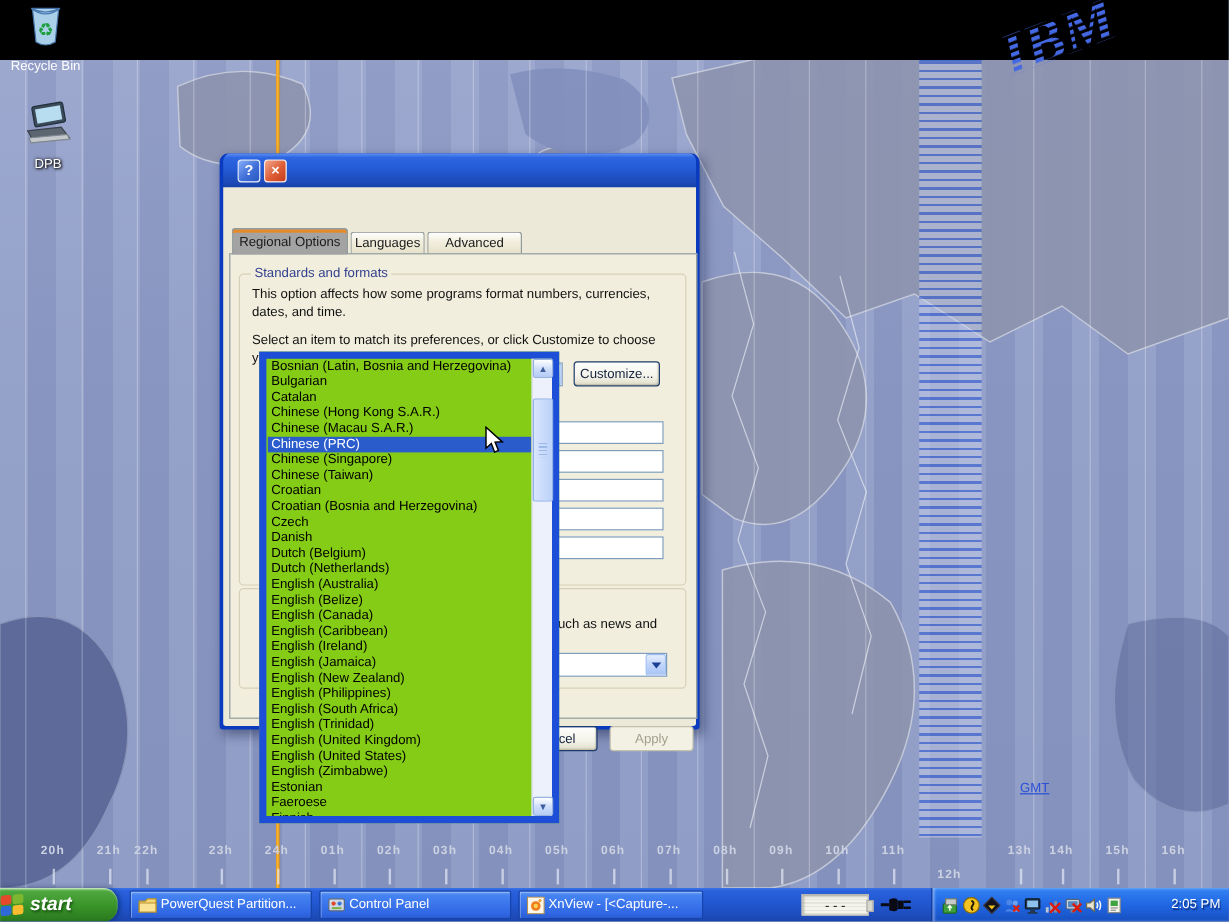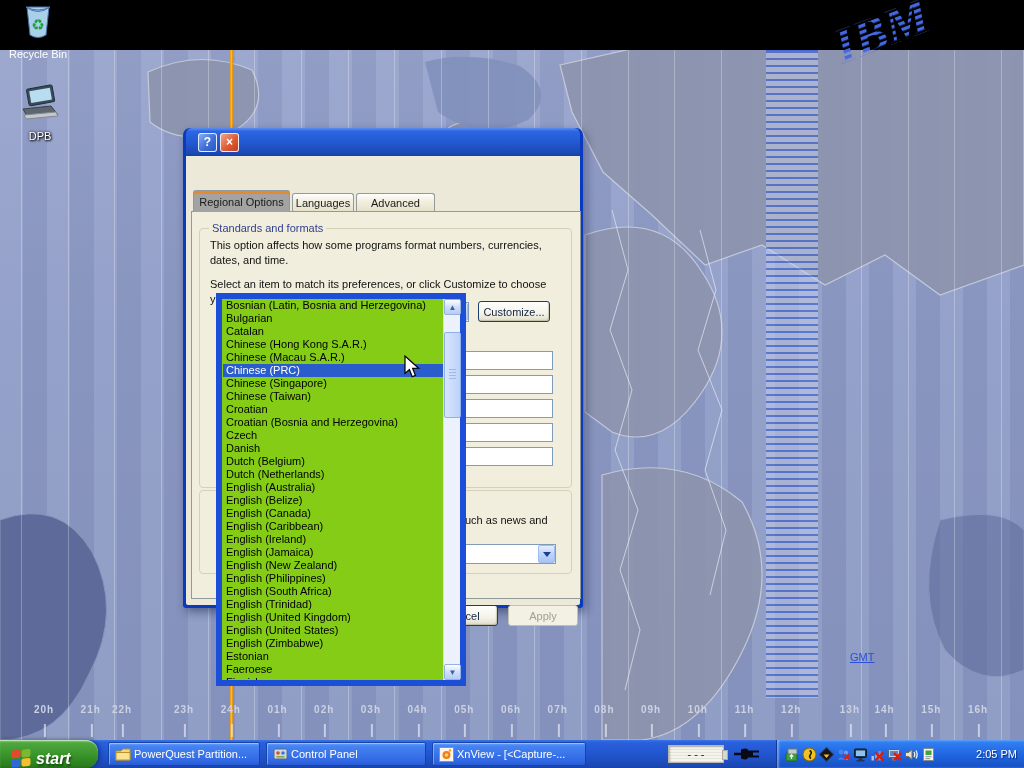--- a/index.html
+++ b/index.html
@@ -109,21 +109,21 @@
 
   
   .cursor { position:absolute; left:404px; top:355px; z-index:40; }
 
   
   .taskbar { position:absolute; left:0; top:740px; width:1024px; height:28px; z-index:30;
     background:linear-gradient(180deg,#3a74e8 0%,#2a60dc 9%,#2156cf 50%,#1c48b4 92%,#1843a8 100%); }
   .start-btn { position:absolute; left:0; top:0; width:98px; height:28px; border-radius:0 12px 12px 0;
     background:linear-gradient(180deg,#90ce7e 0%,#4fa83f 10%,#389328 55%,#2c7d20 92%,#256e1c 100%);
     box-shadow:inset 0 1px 1px rgba(255,255,255,0.5), 2px 0 4px rgba(0,20,60,0.45);
-    display:flex; align-items:flex-end; gap:5px; padding-left:11px; cursor:default; }
+    display:flex; align-items:center; gap:5px; padding-left:0; cursor:default; }
   .start-btn .s-lab { color:#fff; font-size:16px; font-weight:bold; font-style:italic;
     text-shadow:1px 2px 2px rgba(0,40,0,0.6); padding-right:10px; }
   .taskbtn { position:absolute; top:2px; height:24px; border:1px solid #1644a8; border-radius:2px;
     background:linear-gradient(180deg,#6fa0f4 0%,#4583f2 14%,#3168e4 80%,#2a5cd2 100%);
     box-shadow:inset 1px 1px 0 rgba(255,255,255,0.35);
     display:flex; align-items:center; gap:3px; padding:0 6px; color:#fff; font-size:11px; cursor:default; }
   .taskbtn .t-lab { white-space:nowrap; overflow:hidden; text-overflow:ellipsis; }
   .battery { position:absolute; left:668px; top:5px; width:56px; height:18px; background:#f4f4ec;
     border:1px solid #b8b8ae; box-shadow:inset 1px 1px 2px rgba(0,0,0,0.25);
     background-image:repeating-linear-gradient(0deg,rgba(200,200,190,0.35) 0 1px,transparent 1px 3px);
@@ -230,21 +230,21 @@
       <div class="tz-lab" style="left: 324.2px;">02h</div>
       <div class="tz-lab" style="left: 370.9px;">03h</div>
       <div class="tz-lab" style="left: 417.6px;">04h</div>
       <div class="tz-lab" style="left: 464.3px;">05h</div>
       <div class="tz-lab" style="left: 511px;">06h</div>
       <div class="tz-lab" style="left: 557.7px;">07h</div>
       <div class="tz-lab" style="left: 604.4px;">08h</div>
       <div class="tz-lab" style="left: 651.1px;">09h</div>
       <div class="tz-lab" style="left: 697.8px;">10h</div>
       <div class="tz-lab" style="left: 744.5px;">11h</div>
-      <div class="tz-lab" style="left: 791.2px;">12h</div>
+      <div class="tz-lab" style="left: 791.2px; margin-top: 20px;">12h</div>
       <div class="tz-lab" style="left: 837.9px; margin-left: 12px;">13h</div>
       <div class="tz-lab" style="left: 884.6px;">14h</div>
       <div class="tz-lab" style="left: 931.3px;">15h</div>
       <div class="tz-lab" style="left: 978px;">16h</div>
     </div>
 
   <div class="dialog">
     <div class="titlebar">
       <span class="tbtn help">?</span>
       <span class="tbtn close">×</span>

